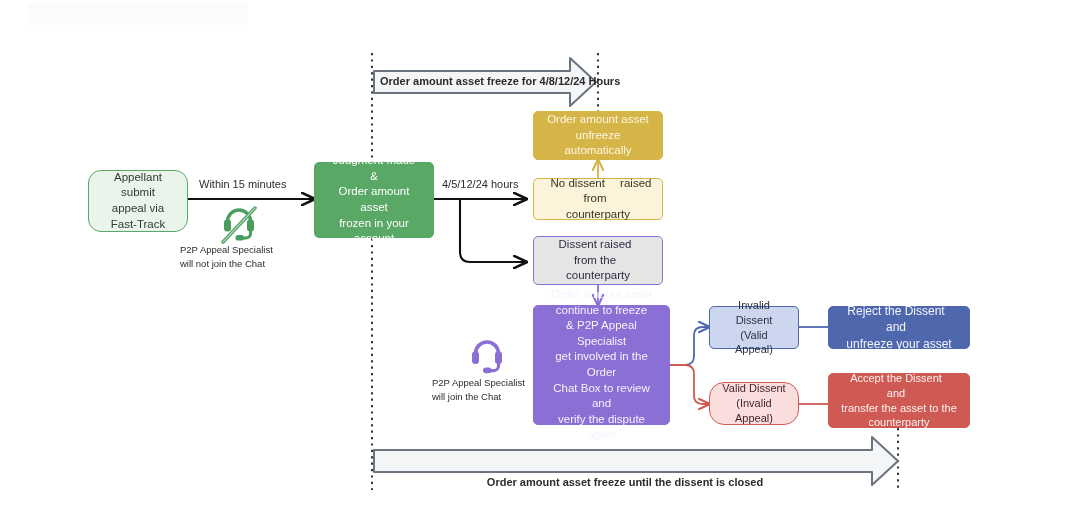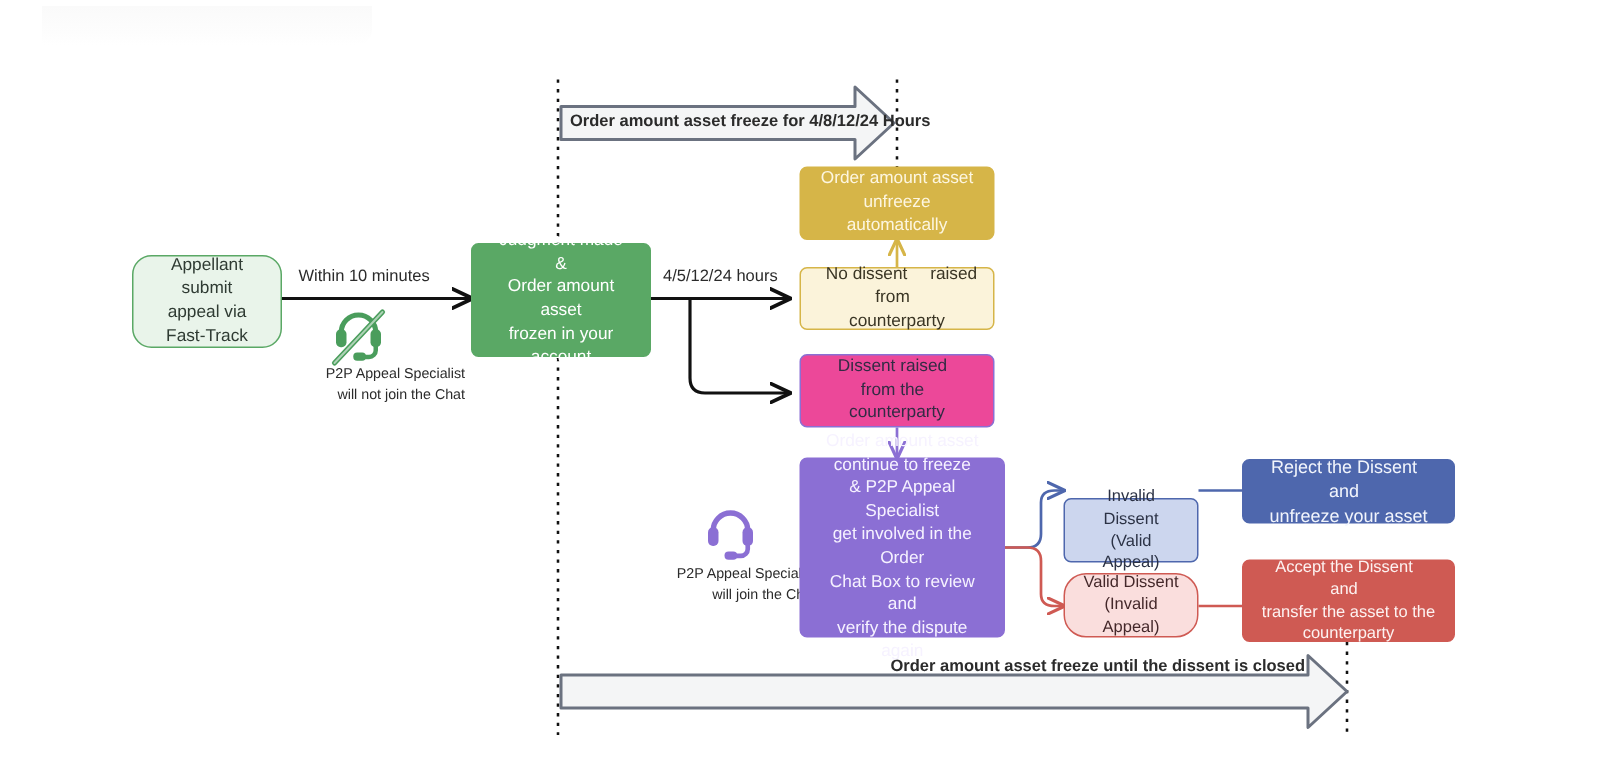--- a/index.html
+++ b/index.html
@@ -9,34 +9,34 @@
   .node{position:absolute;box-sizing:border-box;display:flex;align-items:center;
         justify-content:center;text-align:center;border-radius:5px;line-height:1.35;}
   .node span{display:block;padding:0 6px;}
   .b{font-weight:400;}
 
   
   .n-appellant{background:#e9f4ea;border:1.6px solid #5aa865;color:#2f3b33;font-size:11.5px;}
   .n-judgment{background:#5aa865;border:1.6px solid #5aa865;color:#ffffff;font-size:11.5px;}
   .n-unfreeze{background:#d6b548;border:1.6px solid #d6b548;color:#fdf6e0;font-size:11.5px;}
   .n-nodissent{background:#fbf3da;border:1.6px solid #d6b548;color:#3a3524;font-size:11.5px;}
-  .n-dissent{background:#ec4899;border:1.6px solid #8b6fd4;color:#332b44;font-size:11.5px;}
+  .n-dissent{background:#e5e5e5;border:1.6px solid #8b6fd4;color:#332b44;font-size:11.5px;}
   .n-review{background:#8b6fd4;border:1.6px solid #8b6fd4;color:#f6f2ff;font-size:11.5px;}
-  .n-invalid{background:#ccd6ee;border:1.6px solid #4e67ad;color:#2b3245;font-size:11px;margin-top:26px;}
+  .n-invalid{background:#ccd6ee;border:1.6px solid #4e67ad;color:#2b3245;font-size:11px;}
   .n-valid{background:#fadedd;border:1.6px solid #cf5a53;color:#44282a;font-size:11px;}
   .n-reject{background:#4e67ad;border:1.6px solid #4e67ad;color:#f2f5fc;font-size:12px;}
   .n-accept{background:#cf5a53;border:1.6px solid #cf5a53;color:#fdf2f1;font-size:11px;}
 
   
   .elabel{position:absolute;font-size:11px;color:#2b2b2b;white-space:nowrap;}
   .banner-text{position:absolute;font-size:11px;font-weight:700;color:#2b2b2b;
                white-space:nowrap;text-align:center;}
 
   
-  .icap{position:absolute;font-size:9.5px;color:#2b2b2b;text-align:right;line-height:1.45;
+  .icap{position:absolute;font-size:9.5px;color:#2b2b2b;text-align:left;line-height:1.45;
         white-space:pre-line;}
 
   .topband{position:absolute;left:28px;top:4px;width:220px;height:26px;
            background:linear-gradient(180deg,#fafafa 0%,#fdfdfd 70%,#ffffff 100%);
            border-radius:0 0 10px 0;}
 </style>
 </head>
 <body>
 
 <div id="canvas">
@@ -101,23 +101,23 @@
       <path d="M3.5,15.5 a11.5,11.5 0 0 1 23,0" fill="none" stroke="#8b6fd4" stroke-width="3.6" stroke-linecap="round"></path>
       <rect x="0" y="13.5" width="7" height="12.5" rx="3.3" fill="#8b6fd4"></rect>
       <rect x="23" y="13.5" width="7" height="12.5" rx="3.3" fill="#8b6fd4"></rect>
       <path d="M26.5,25.5 v2.5 a4.6,4.6 0 0 1 -4.6,4.6 h-4.4" fill="none" stroke="#8b6fd4" stroke-width="3.1" stroke-linecap="round"></path>
       <rect x="11" y="29.6" width="8.5" height="5.6" rx="2.7" fill="#8b6fd4"></rect>
     </g>
   </svg>
 
   <div class="banner-text" style="left:380px;top:75px;width:200px;">Order amount asset freeze for 4/8/12/24 Hours</div>
 
-  <div class="banner-text" style="left:380px;top:438px;width:490px;text-align:right;">Order amount asset freeze until the dissent is closed</div>
-
-  <div class="elabel" style="left:199px;top:178px;">Within 10 minutes</div>
+  <div class="banner-text" style="left:380px;top:476px;width:490px;">Order amount asset freeze until the dissent is closed</div>
+
+  <div class="elabel" style="left:199px;top:178px;">Within 15 minutes</div>
 
   <div class="elabel" style="left:442px;top:178px;">4/5/12/24 hours</div>
 
   <div class="icap" style="left:180px;top:243px;width:130px;">P2P Appeal Specialist
 will not join the Chat</div>
 
   <div class="icap" style="left:432px;top:376px;width:112px;">P2P Appeal Specialist
 will  join the Chat</div>
 
   <div class="node n-appellant" style="left:88px;top:170px;width:100px;height:62px;border-radius:13px;">

